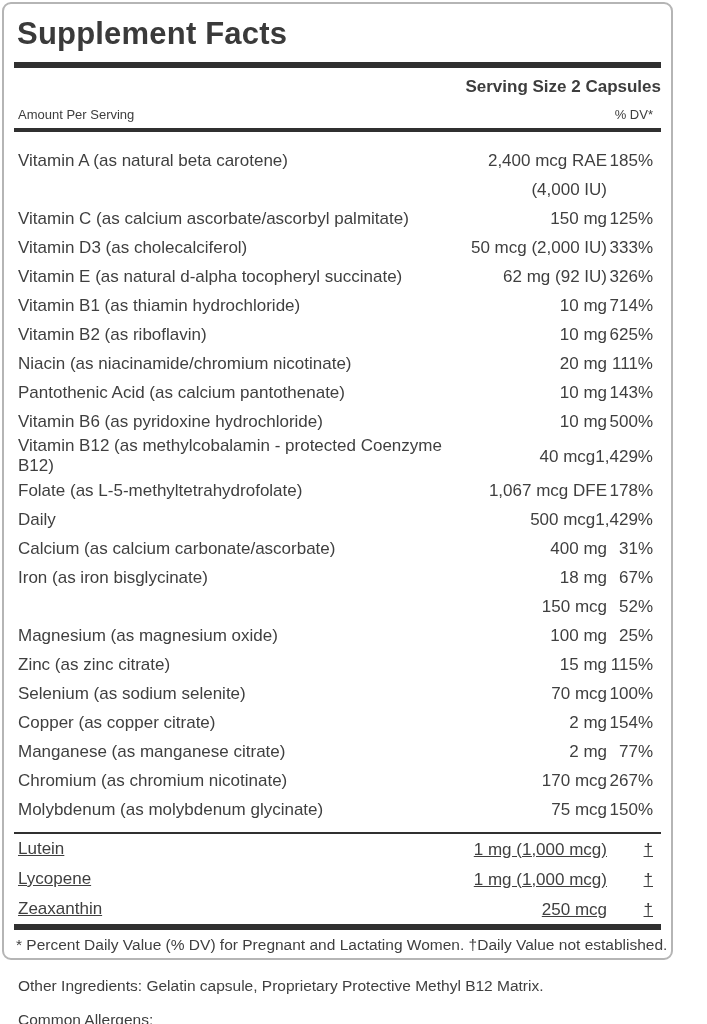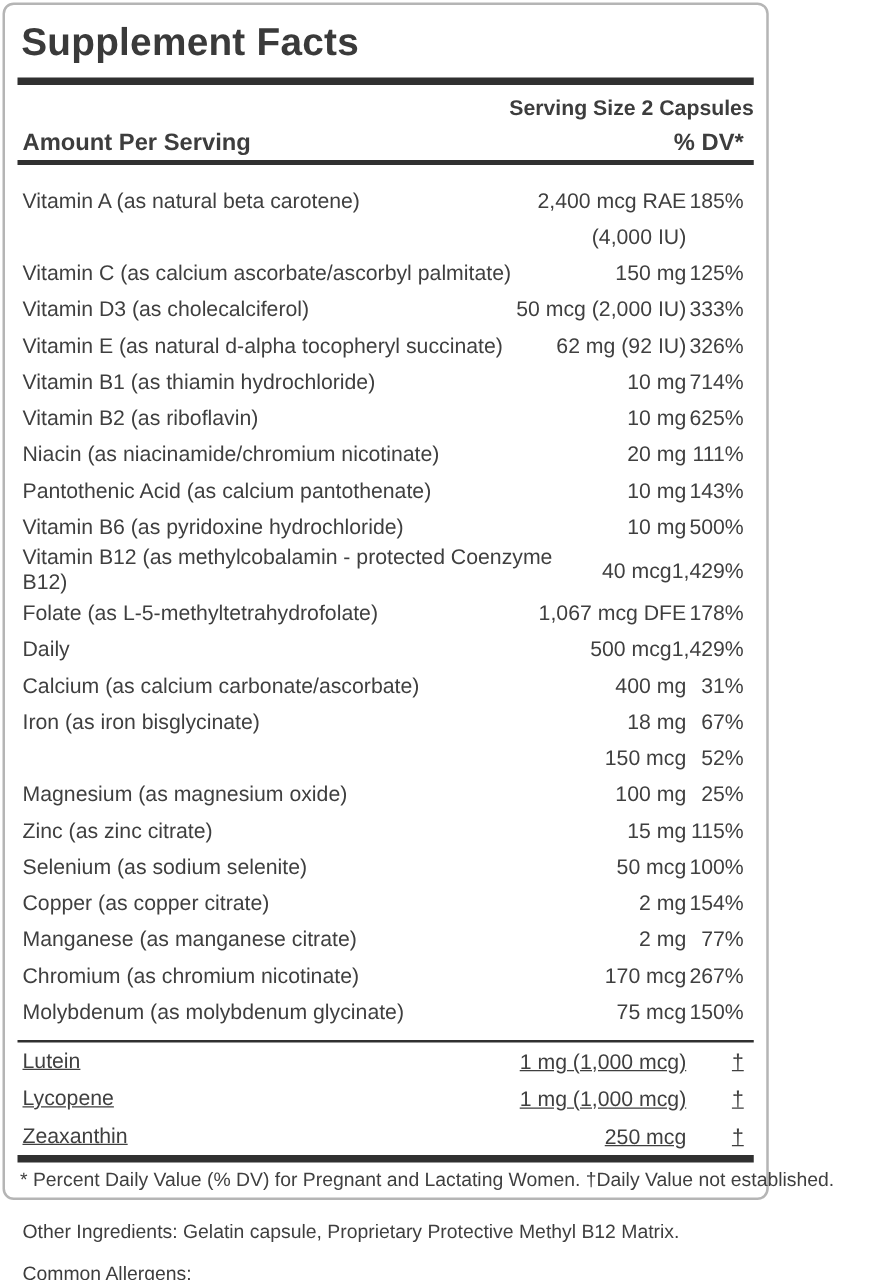--- a/index.html
+++ b/index.html
@@ -5,21 +5,21 @@
   * { margin: 0; padding: 0; box-sizing: border-box; }
   html, body {
     width: 707px; height: 1024px;
     background: #ffffff;
     overflow: hidden;
     font-family: "Liberation Sans", "DejaVu Sans", sans-serif;
     color: #3f3f3f;
   }
   .panel {
     margin: 2px;
-    width: 613px;
+    width: 671px;
     border: 2px solid #b5b5b5;
     border-radius: 9px;
     padding: 12px 10px 4px 10px;
     background: #ffffff;
   }
   .panel-title {
     font-size: 31px;
     font-weight: bold;
     color: #3a3a3a;
     line-height: 36px;
@@ -38,22 +38,22 @@
     font-weight: bold;
     color: #3d3d3d;
     text-align: right;
     line-height: 22px;
   }
   .colhead {
     margin-top: 6px;
     display: flex;
     justify-content: space-between;
     align-items: flex-end;
-    font-size: 19px;
-    font-weight: bold;
+    font-size: 13px;
+    font-weight: normal;
     color: #3d3d3d;
     line-height: 22px;
     padding: 0 8px 0 4px;
   }
   .rows { margin-top: 14px; }
   .rows.secondary { margin-top: 0; text-decoration: underline; }
   .row {
     display: flex;
     align-items: center;
     min-height: 29px;
@@ -208,21 +208,21 @@
   </div>
 
   <div class="row">
     <div class="cell-label">Zinc (as zinc citrate)</div>
     <div class="cell-amount">15 mg</div>
     <div class="cell-dv">115%</div>
   </div>
 
   <div class="row">
     <div class="cell-label">Selenium (as sodium selenite)</div>
-    <div class="cell-amount">50 mcg</div>
+    <div class="cell-amount">70 mcg</div>
     <div class="cell-dv">100%</div>
   </div>
 
   <div class="row">
     <div class="cell-label">Copper (as copper citrate)</div>
     <div class="cell-amount">2 mg</div>
     <div class="cell-dv">154%</div>
   </div>
 
   <div class="row">

